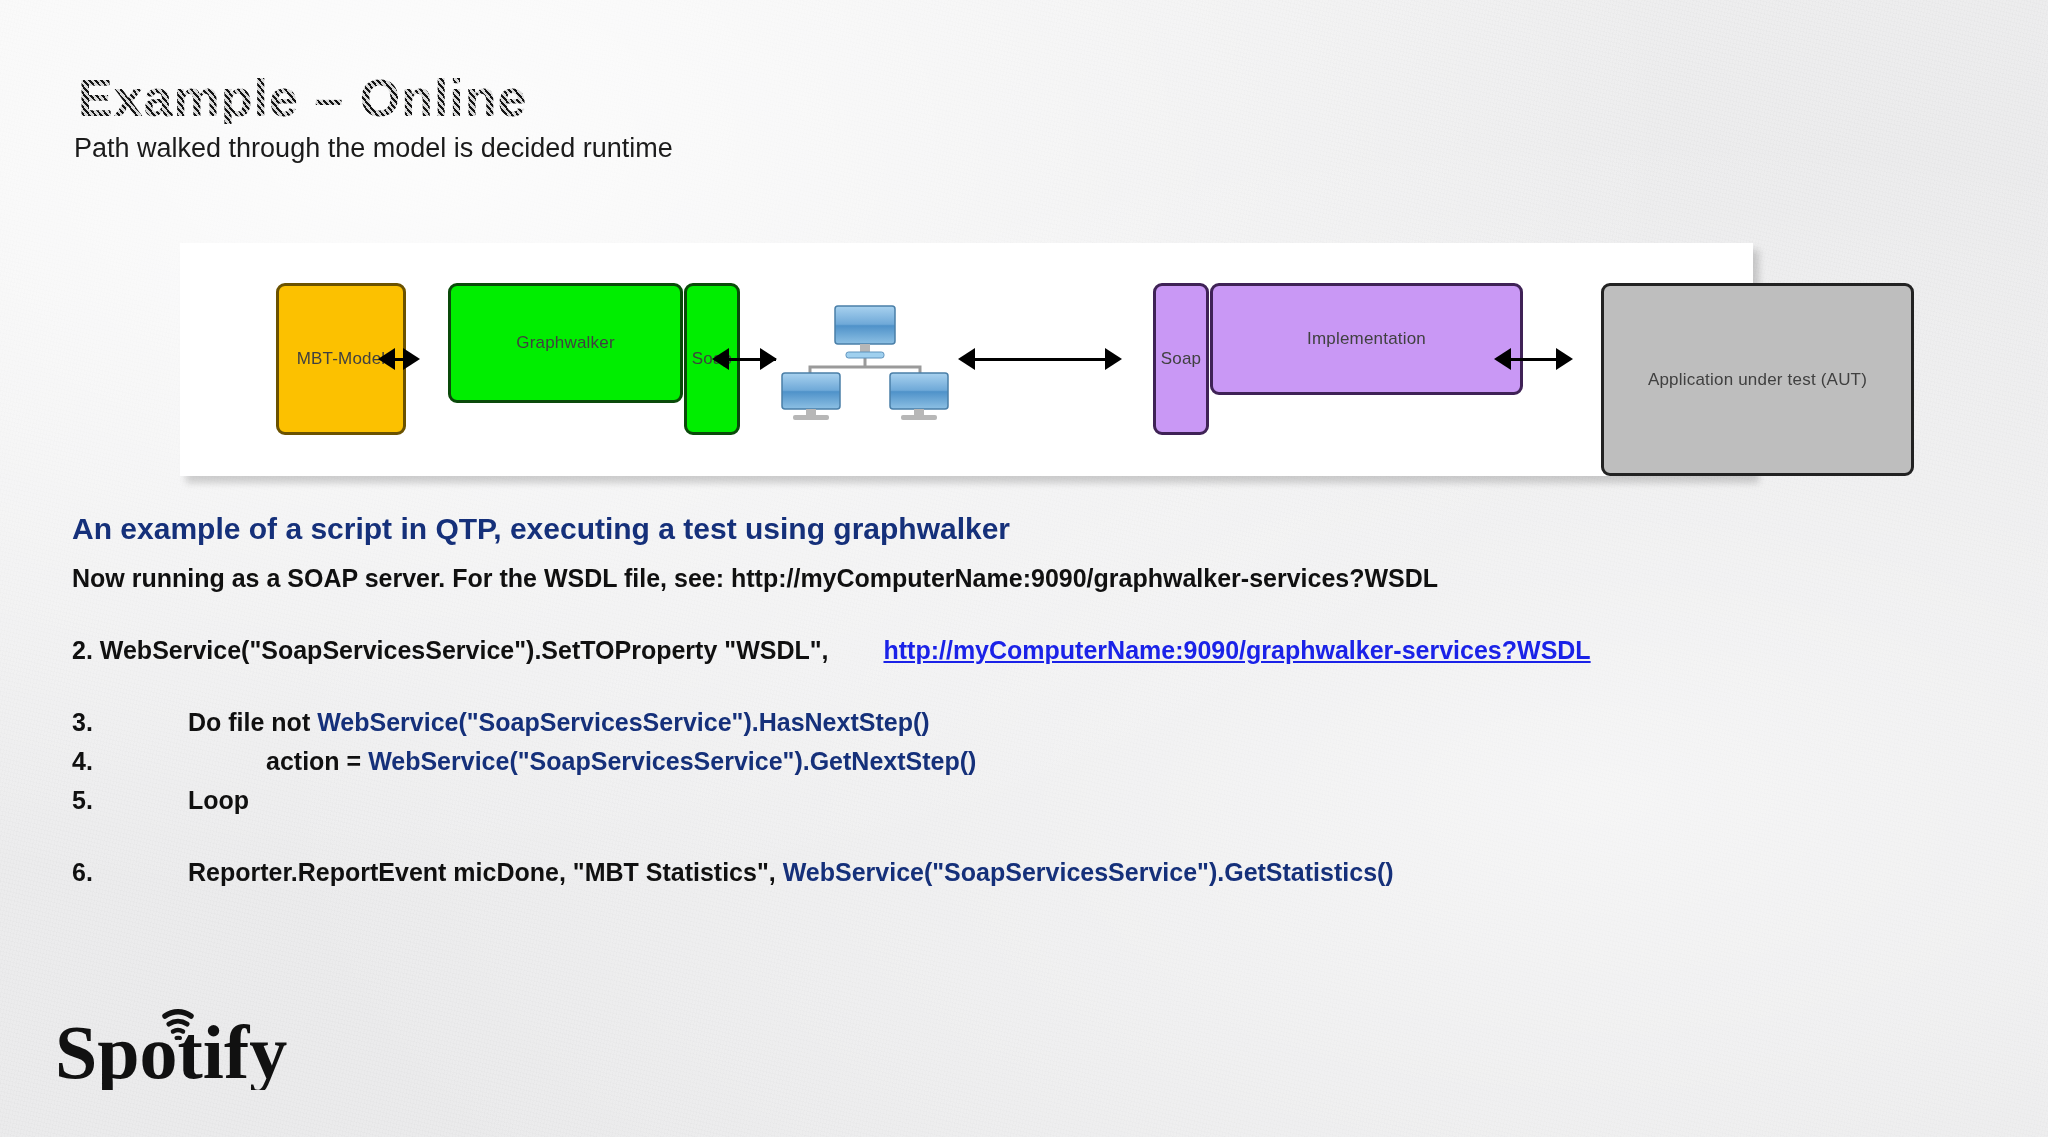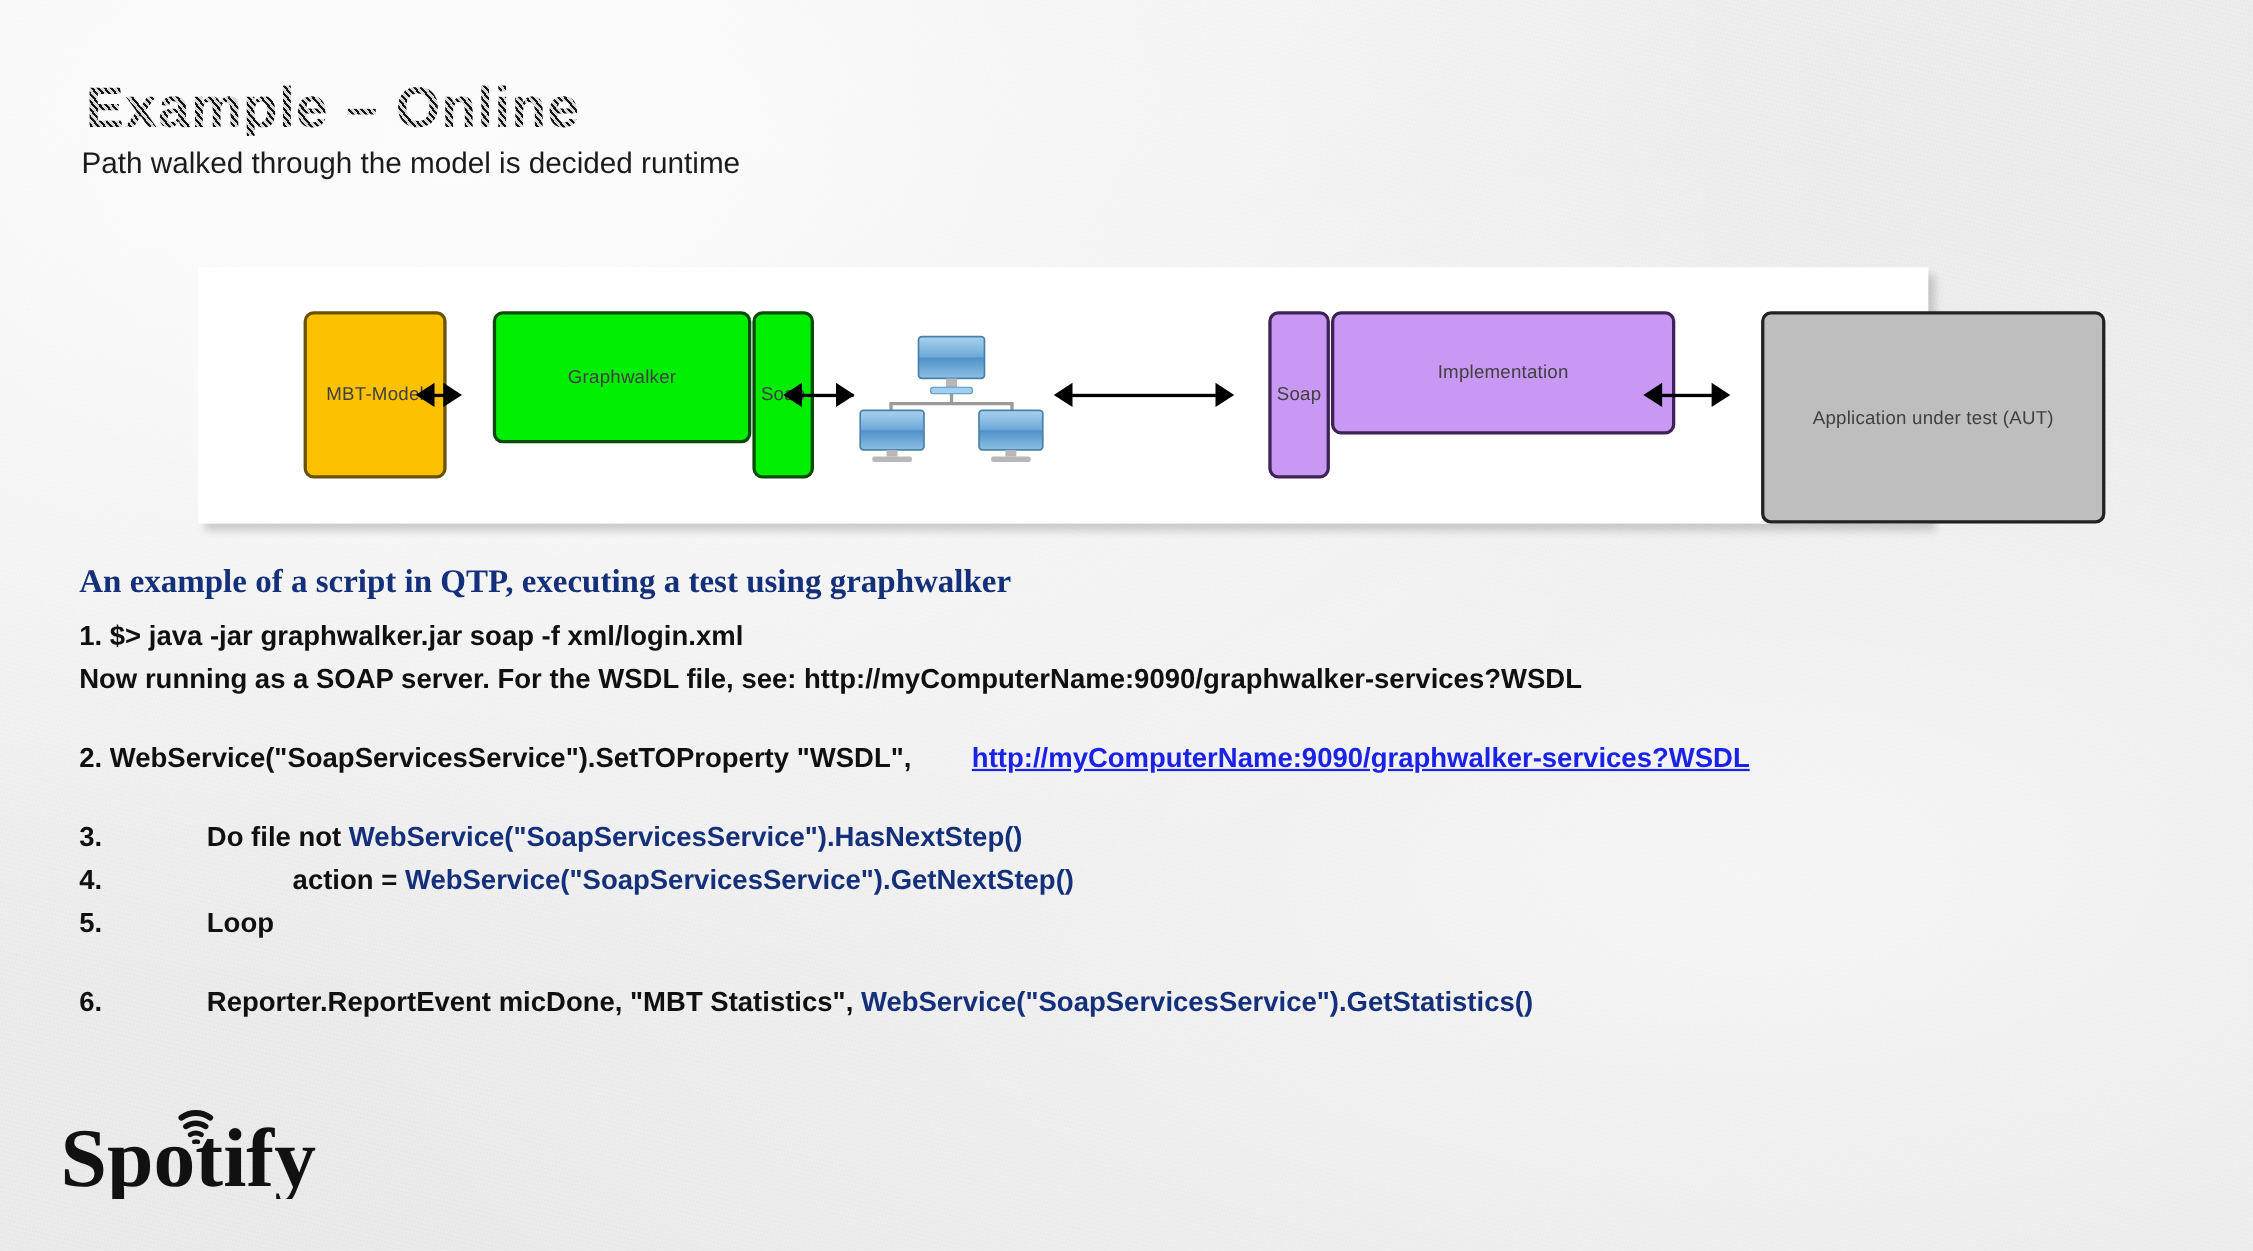--- a/index.html
+++ b/index.html
@@ -129,21 +129,20 @@
     position: absolute;
     left: 72px;
     top: 512px;
     width: 1930px;
   }
   .line { white-space: nowrap; font-weight: 700; color: #101010; }
   #hdr-line {
     font-size: 30px;
     color: #15307A;
     margin-bottom: 13px;
-    font-family: Liberation Serif, serif;
   }
   .code-line { font-size: 25px; line-height: 39px; }
   .spacer { height: 33px; }
   .nv  { color: #15307A; }
   .lnk { color: #1A22E8; text-decoration: underline; margin-left: 48px; }
   .num { display: inline-block; width: 34px; }
   .ind1 { display: inline-block; width: 82px; }
   .ind2 { display: inline-block; width: 160px; }
 
   
@@ -229,24 +228,20 @@
 
     <div class="flow-box" id="box-aut">
       <span>Application under test (AUT)</span>
     </div>
   </div>
 
   <div id="body-text">
 
     <div id="hdr-line" class="line">An example of a script in QTP, executing a test using graphwalker</div>
 
-    <div class="line code-line">
-      <span>1.</span>
-      <span>$&gt; java -jar graphwalker.jar soap -f xml/login.xml</span>
-    </div>
 
     <div class="line code-line">Now running as a SOAP server. For the WSDL file, see: http://myComputerName:9090/graphwalker-services?WSDL</div>
 
     <div class="spacer"></div>
 
     <div class="line code-line">
       <span>2.</span>
       <span>WebService("SoapServicesService").SetTOProperty "WSDL", </span><span class="lnk">http://myComputerName:9090/graphwalker-services?WSDL</span>
     </div>
 

